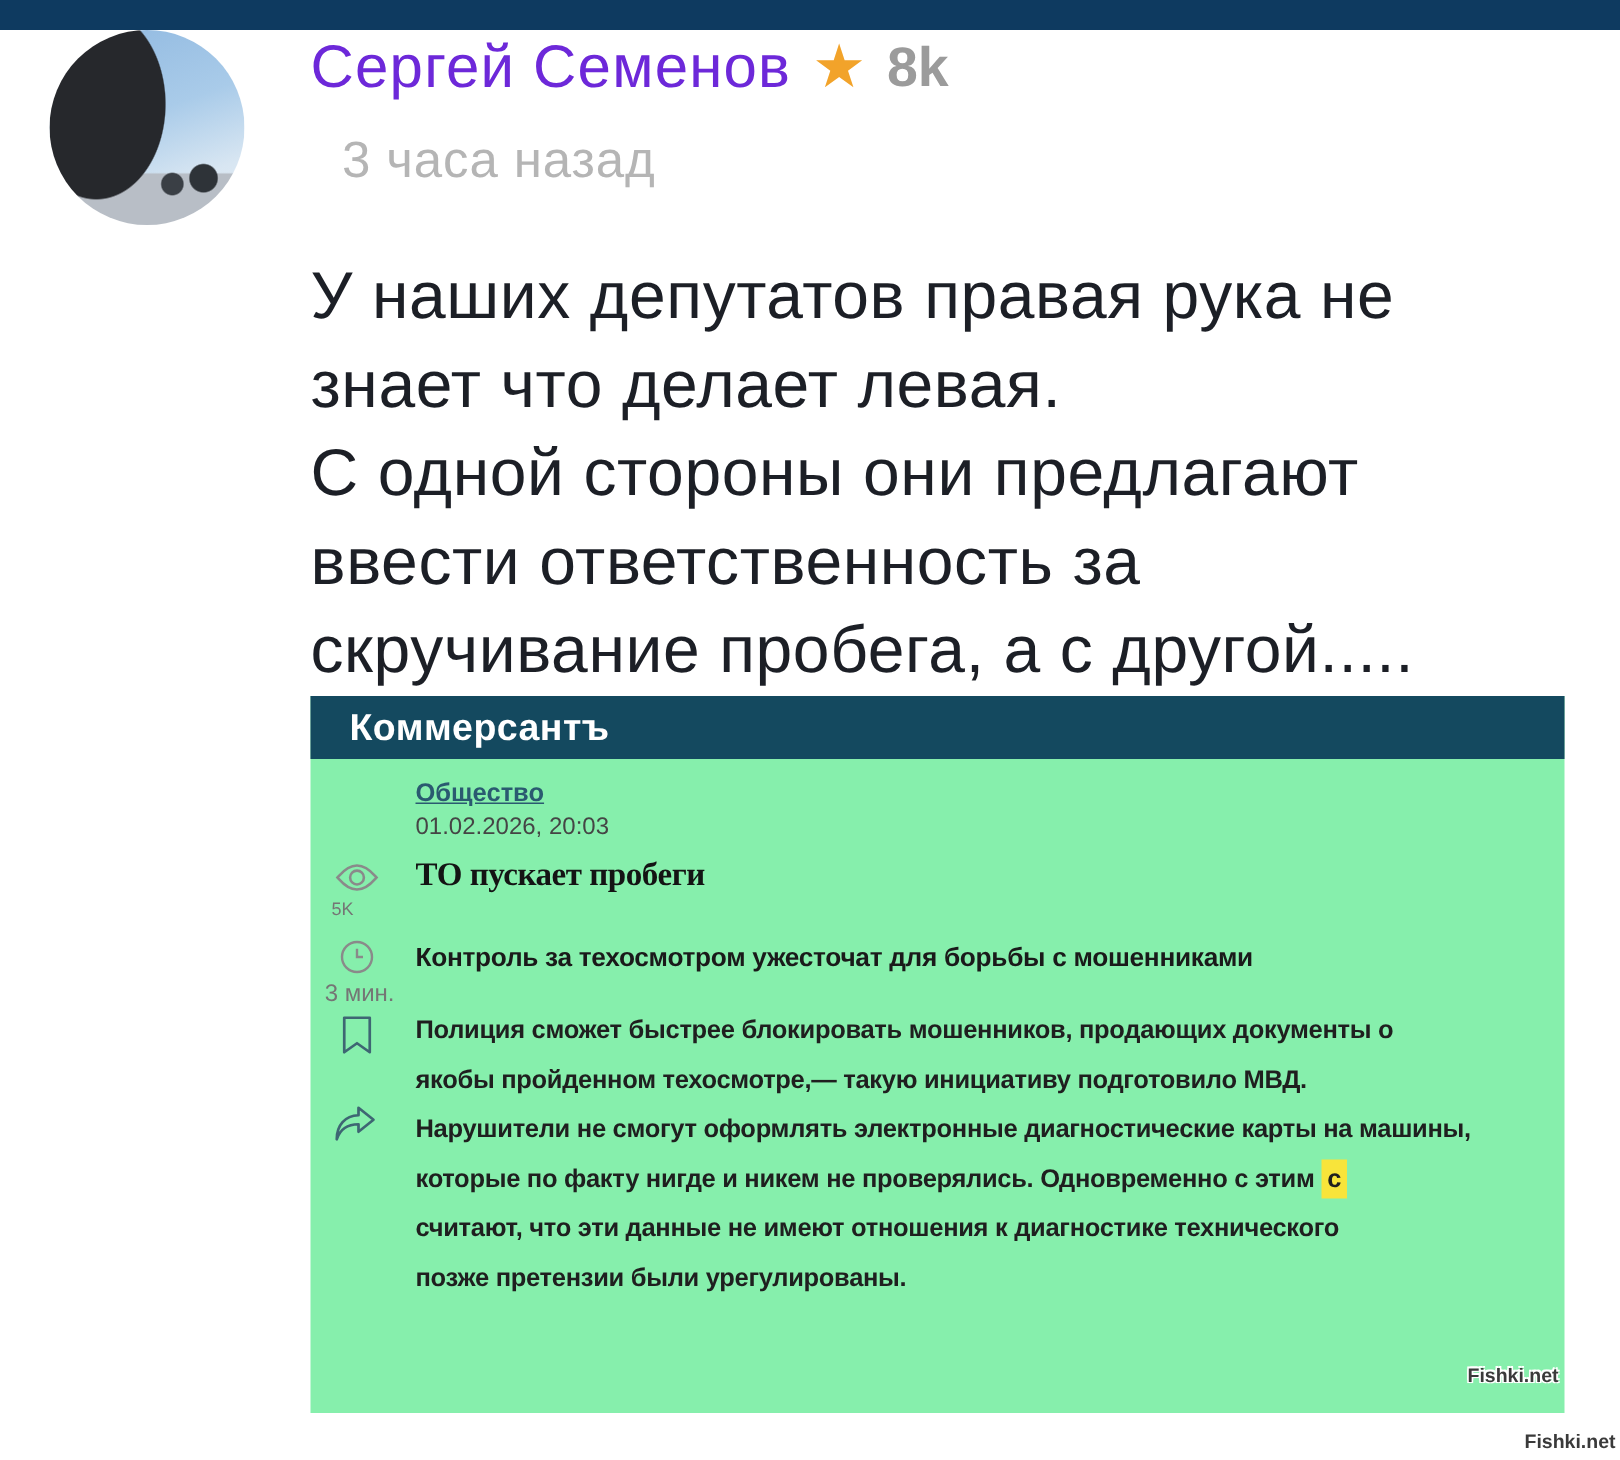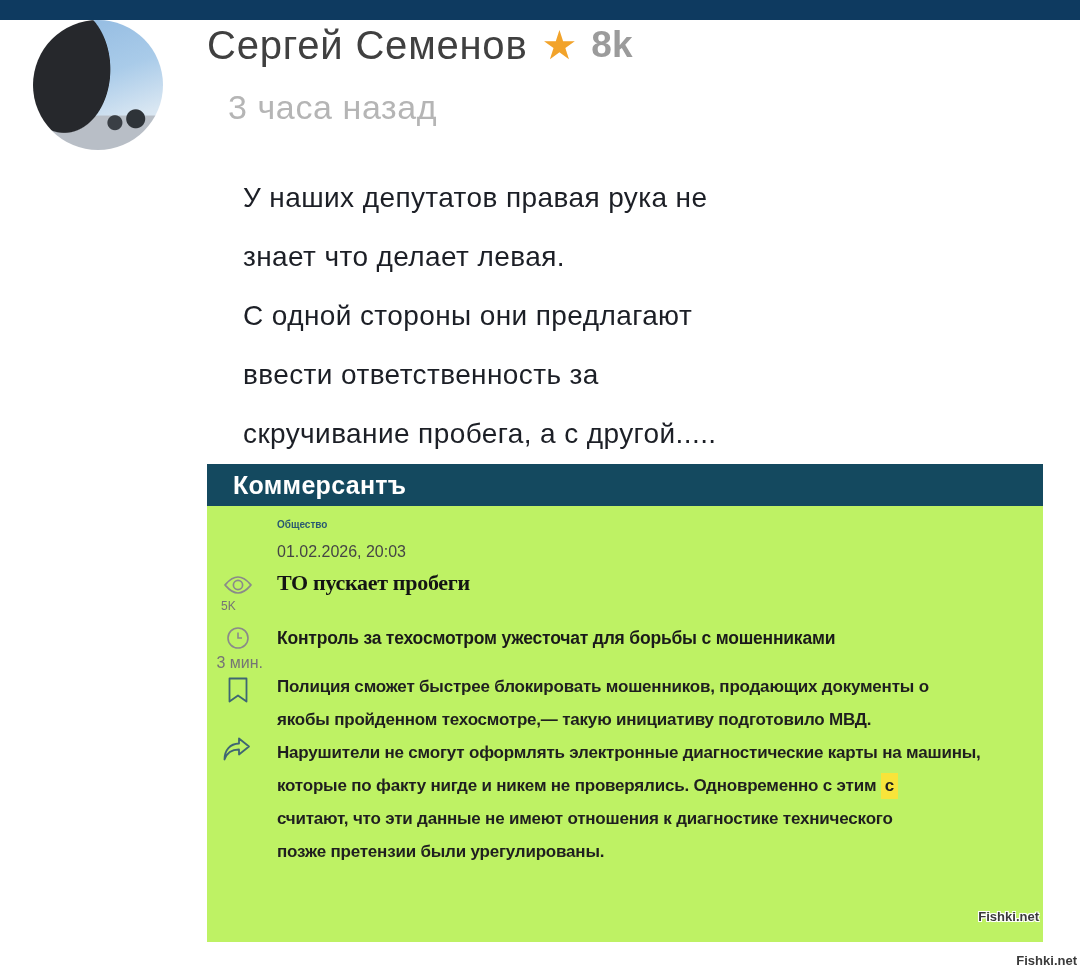--- a/index.html
+++ b/index.html
@@ -13,36 +13,36 @@
   .avatar { position:absolute; left:33px; top:20px; width:130px; height:130px; border-radius:50%;
     background:
       radial-gradient(circle at 63% 79%, #3a3f45 0 7px, rgba(58,63,69,0) 8px),
       radial-gradient(circle at 79% 76%, #2e3338 0 9px, rgba(46,51,56,0) 10px),
       radial-gradient(ellipse 64% 88% at 24% 38%, #26282c 0 55%, rgba(38,40,44,0) 56%),
       linear-gradient(to top, #b8bec6 0 26%, rgba(184,190,198,0) 27%),
       linear-gradient(160deg, #8fb8e0 0%, #a9cbe9 45%, #d8e6f2 75%, #e8eff6 100%);
   }
 
   .name-row { position:absolute; left:207px; top:20px; height:50px; display:flex; align-items:center; gap:14px; }
-  .username { color:#404040; font-size:40px; letter-spacing:0.8px; }
+  .username { color:#6d28d9; font-size:40px; letter-spacing:0.8px; }
   .star { color:#f2a32a; font-size:40px; line-height:1; }
   .karma { color:#9b9b9b; font-size:37px; font-weight:700; }
   .timestamp { position:absolute; left:208px; top:88px; color:#b5b5b5; font-size:34px; letter-spacing:0.6px;margin-left:20px; }
 
-  .comment { position:absolute; left:207px; top:168px; color:#1c1f26; font-size:28px; letter-spacing:0.4px;margin-left:36px; }
+  .comment { position:absolute; left:207px; top:168px; color:#1c1f26; font-size:44px; letter-spacing:0.4px; }
   .cline { height:59px; line-height:59px; white-space:nowrap; }
 
   
-  .embed { position:absolute; left:207px; top:464px; width:836px; height:478px; background:#bef264; }
+  .embed { position:absolute; left:207px; top:464px; width:836px; height:478px; background:#86efac; }
   .kbar { position:absolute; left:0; top:0; width:836px; height:42px; background:#14495f;
           display:flex; align-items:center; padding-left:26px; }
   .klogo { color:#ffffff; font-size:25px; font-weight:700; letter-spacing:0.3px; }
 
-  .rubric { position:absolute; left:70px; top:55px; color:#2a5a70; font-size:10px; font-weight:600;
-            }
+  .rubric { position:absolute; left:70px; top:55px; color:#2a5a70; font-size:17px; font-weight:600;
+            text-decoration:underline; }
   .kdate  { position:absolute; left:70px; top:79px; color:#454545; font-size:16px; }
 
   .ic { position:absolute; }
   .ic-eye   { left:16px; top:110px; }
   .lbl-views{ position:absolute; left:14px; top:135px; width:34px; 
               color:#757575; font-size:12px; }
   .ic-clock { left:19px; top:162px; }
   .lbl-time { position:absolute; left:6px;  top:190px; width:50px; text-align:right;
               color:#757575; font-size:16px; }
   .ic-bm    { left:20px; top:212px; }

